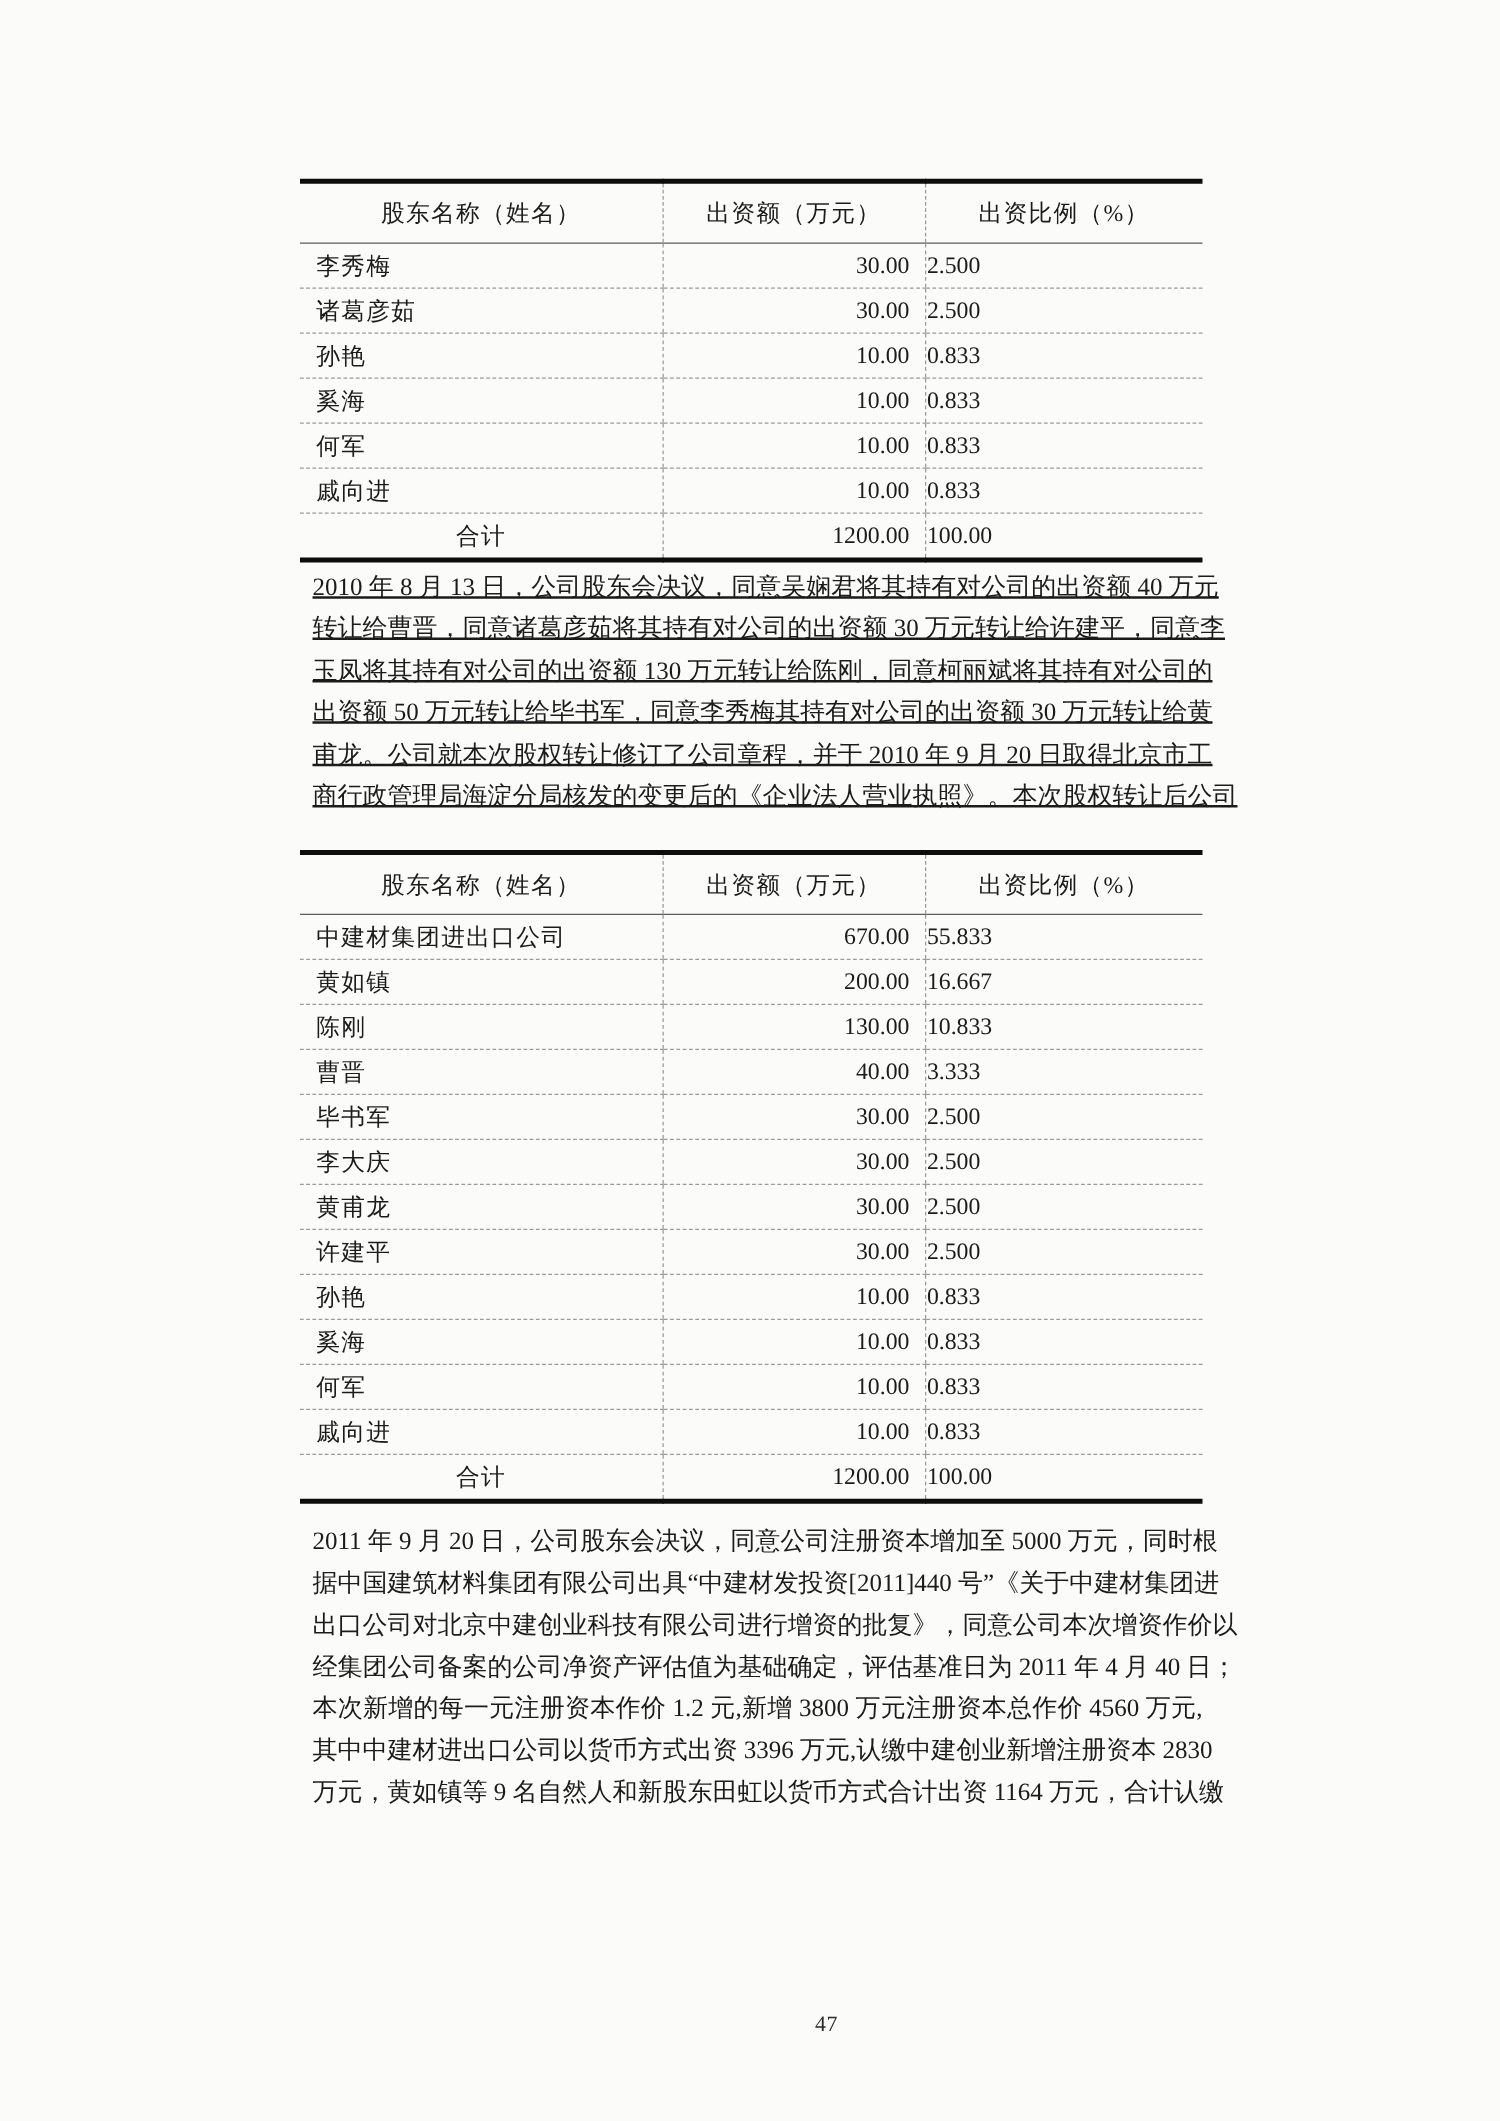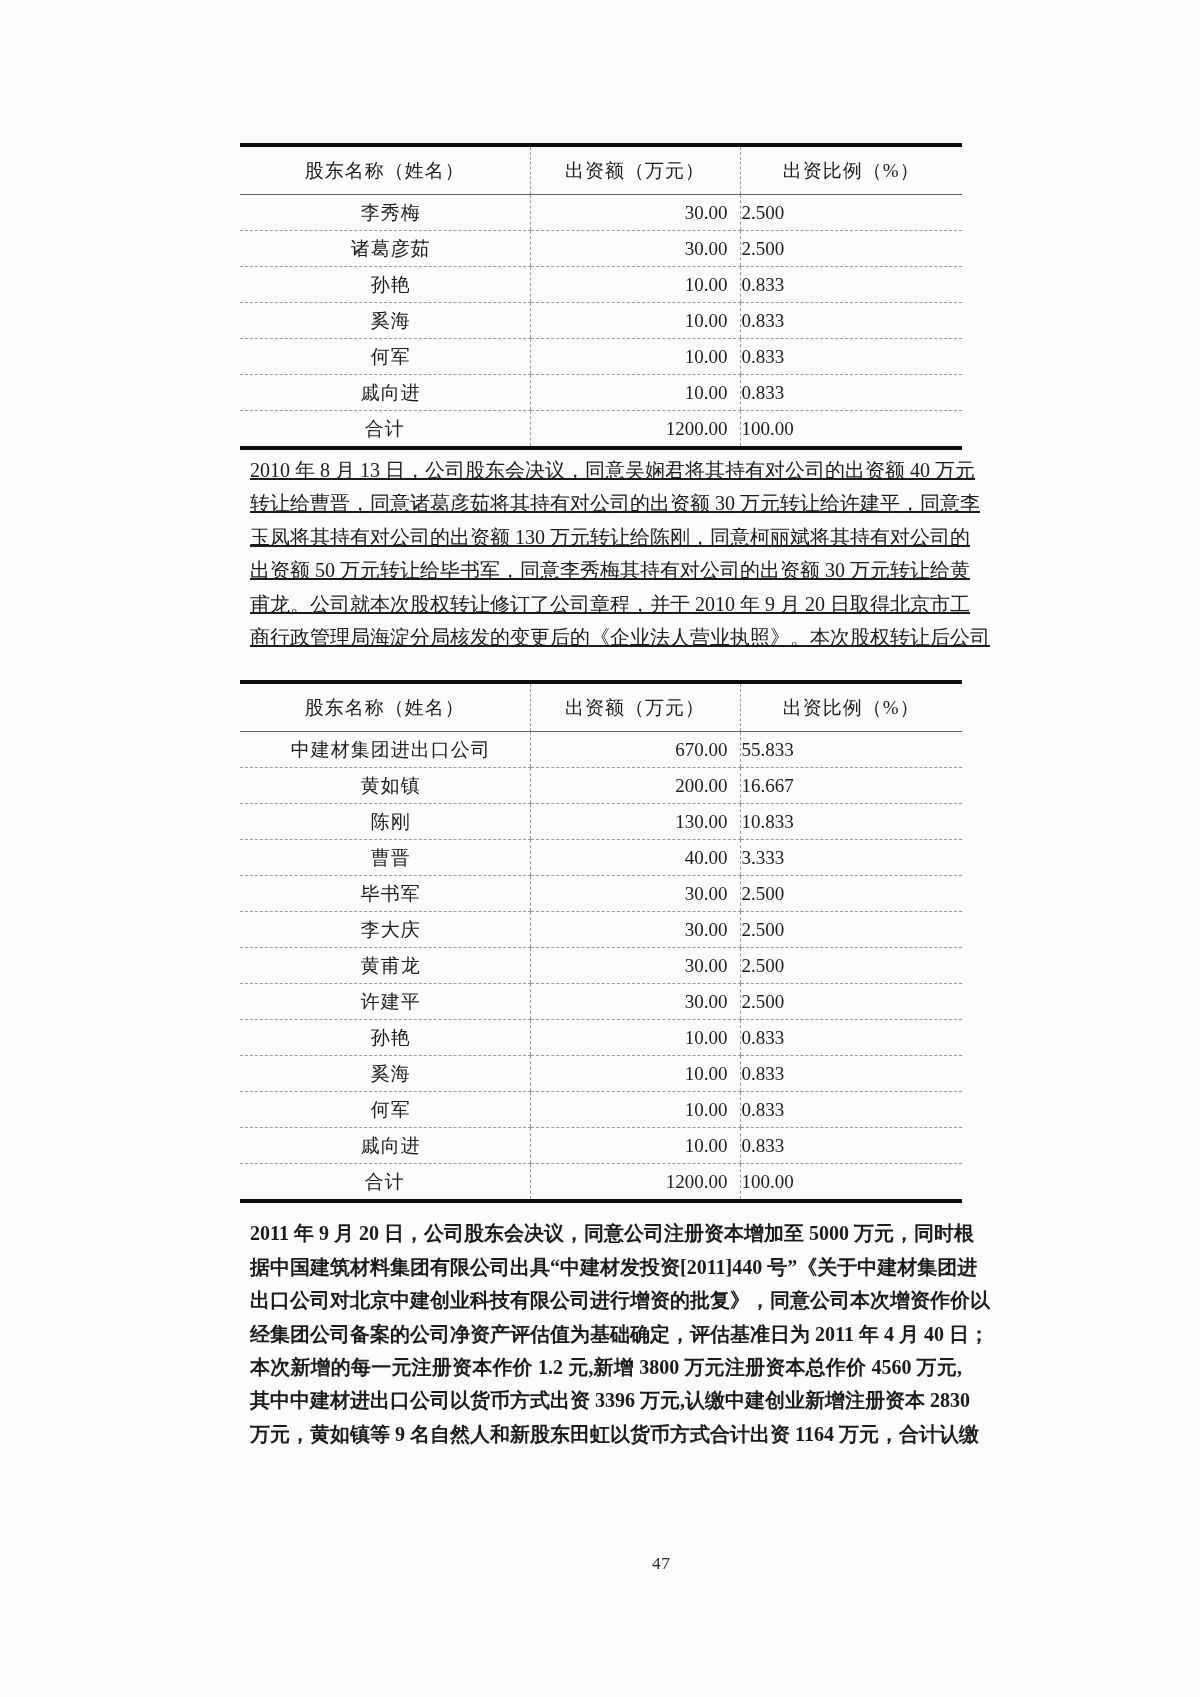--- a/index.html
+++ b/index.html
@@ -42,49 +42,49 @@
     border-bottom: 1px solid #5c5c5c;
     letter-spacing: 1px;
   }
   table.shtable td {
     height: 33px;
     vertical-align: middle;
     border-bottom: 1px dashed #9a9a9a;
   }
   table.shtable tr.total td { border-bottom: none; }
   table.shtable .vline { border-left: 1px dashed #9a9a9a; }
-  td.name { text-align: center; padding-left: 13px; letter-spacing: 1px; }
+  td.name { text-align: left; padding-left: 13px; letter-spacing: 1px; }
   td.num  { text-align: right; padding-right: 12px; }
   td.pct  { text-align: left; }
   td.tlabel { text-align: center; letter-spacing: 1px; font-family: Liberation Serif, serif; }
 
   
   .para {
     width: 712px;
     margin-left: 10px;
     font-size: 20px;
     line-height: 33.4px;
   }
   .para.p1 { margin-top: 4px; text-decoration: underline; }
-  .para.p2 { margin-top: 14px; font-weight: bold; }
+  .para.p2 { margin-top: 14px; }
   .pline {
     text-align: justify;
     text-align-last: justify;
     white-space: nowrap;
   }
   .pline.short {
     text-align: left;
     text-align-last: auto;
   }
   .gap-before-table2 { height: 26px; }
 
   
   .pagenum {
     position: absolute;
-    left: 652px; top: 1553px;
+    left: 652px; top: 1609px;
     font-size: 17.5px;
     color: #2a2a2a;
     letter-spacing: 0.5px;
   }
 </style>
 </head>
 <body>
 
 <div class="page">
   <div class="content">

